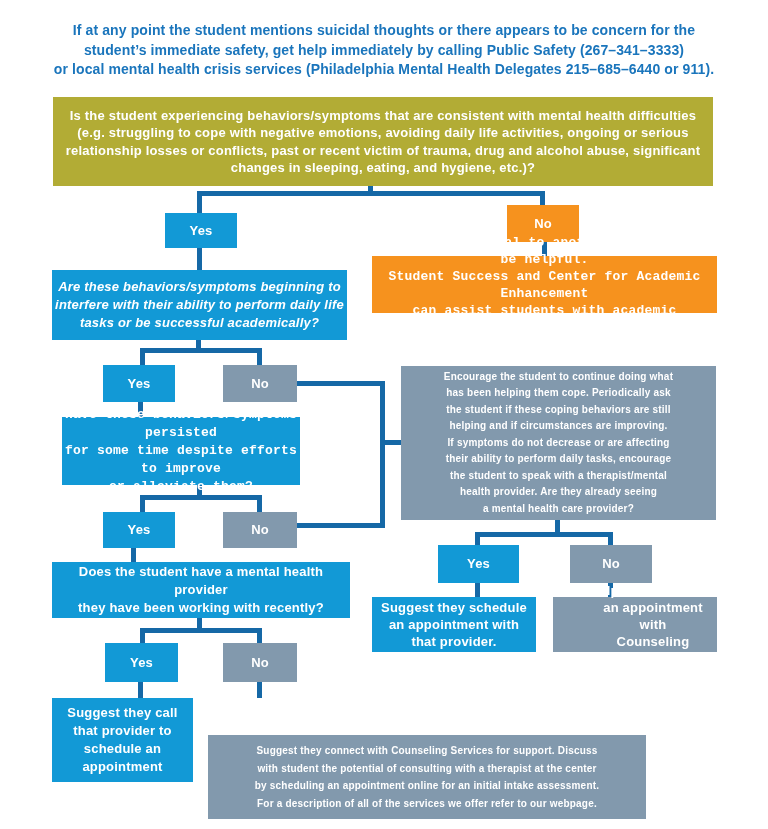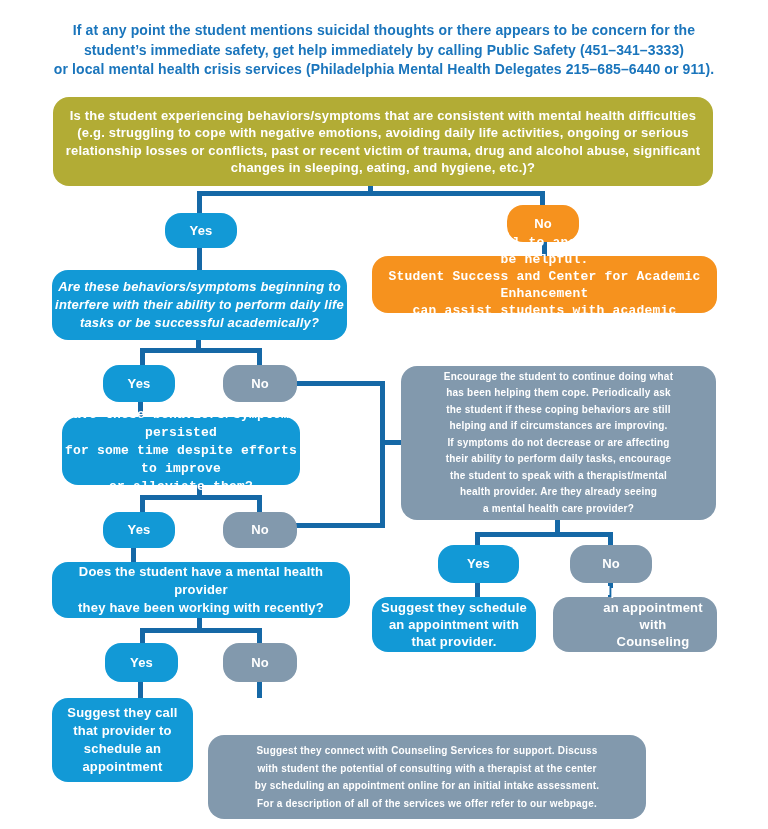--- a/index.html
+++ b/index.html
@@ -8,37 +8,37 @@
     font-family:"Liberation Sans",sans-serif;overflow:hidden;
   }
   .hdr{
     position:absolute;left:0;top:21px;width:768px;text-align:center;
     color:var(--header_text,#1A75BC);font-weight:bold;font-size:14px;line-height:19.5px;
     letter-spacing:.1px;
   }
   .box{
     position:absolute;display:flex;align-items:center;justify-content:center;
     text-align:center;color:#ffffff;font-weight:bold;font-size:13px;line-height:18px;
-    white-space:pre-line;box-sizing:border-box;letter-spacing:.2px;border-radius:16px;
+    white-space:pre-line;box-sizing:border-box;letter-spacing:.2px;
   }
   .olive{background:var(--olive,#B2AC35);}
   .blue{background:var(--blue,#1299D6);}
   .orange{background:var(--orange,#F6921E);}
   .slate{background:var(--slate,#8299AD);}
   .line{position:absolute;background:var(--line,#1568A6);}
   .small{font-size:10px;}
 </style>
 </head>
 <body>
 
 <div id="canvas">
 
   <div class="hdr">
     <div>If at any point the student mentions suicidal thoughts or there appears to be concern for the</div>
-    <div>student’s immediate safety, get help immediately by calling Public Safety (451–341–3333)</div>
+    <div>student’s immediate safety, get help immediately by calling Public Safety (267–341–3333)</div>
     <div>or local mental health crisis services (Philadelphia Mental Health Delegates 215–685–6440 or 911).</div>
   </div>
 
   <div class="line" style="left:368px;top:185px;width:5px;height:8px;"></div>
   <div class="line" style="left:197px;top:191px;width:348px;height:5px;"></div>
   <div class="line" style="left:197px;top:191px;width:5px;height:22px;"></div>
   <div class="line" style="left:540px;top:191px;width:5px;height:15px;"></div>
   <div class="line" style="left:542px;top:241px;width:5px;height:15px;"></div>
   <div class="line" style="left:197px;top:247px;width:5px;height:23px;"></div>
   <div class="line" style="left:196px;top:339px;width:5px;height:10px;"></div>

